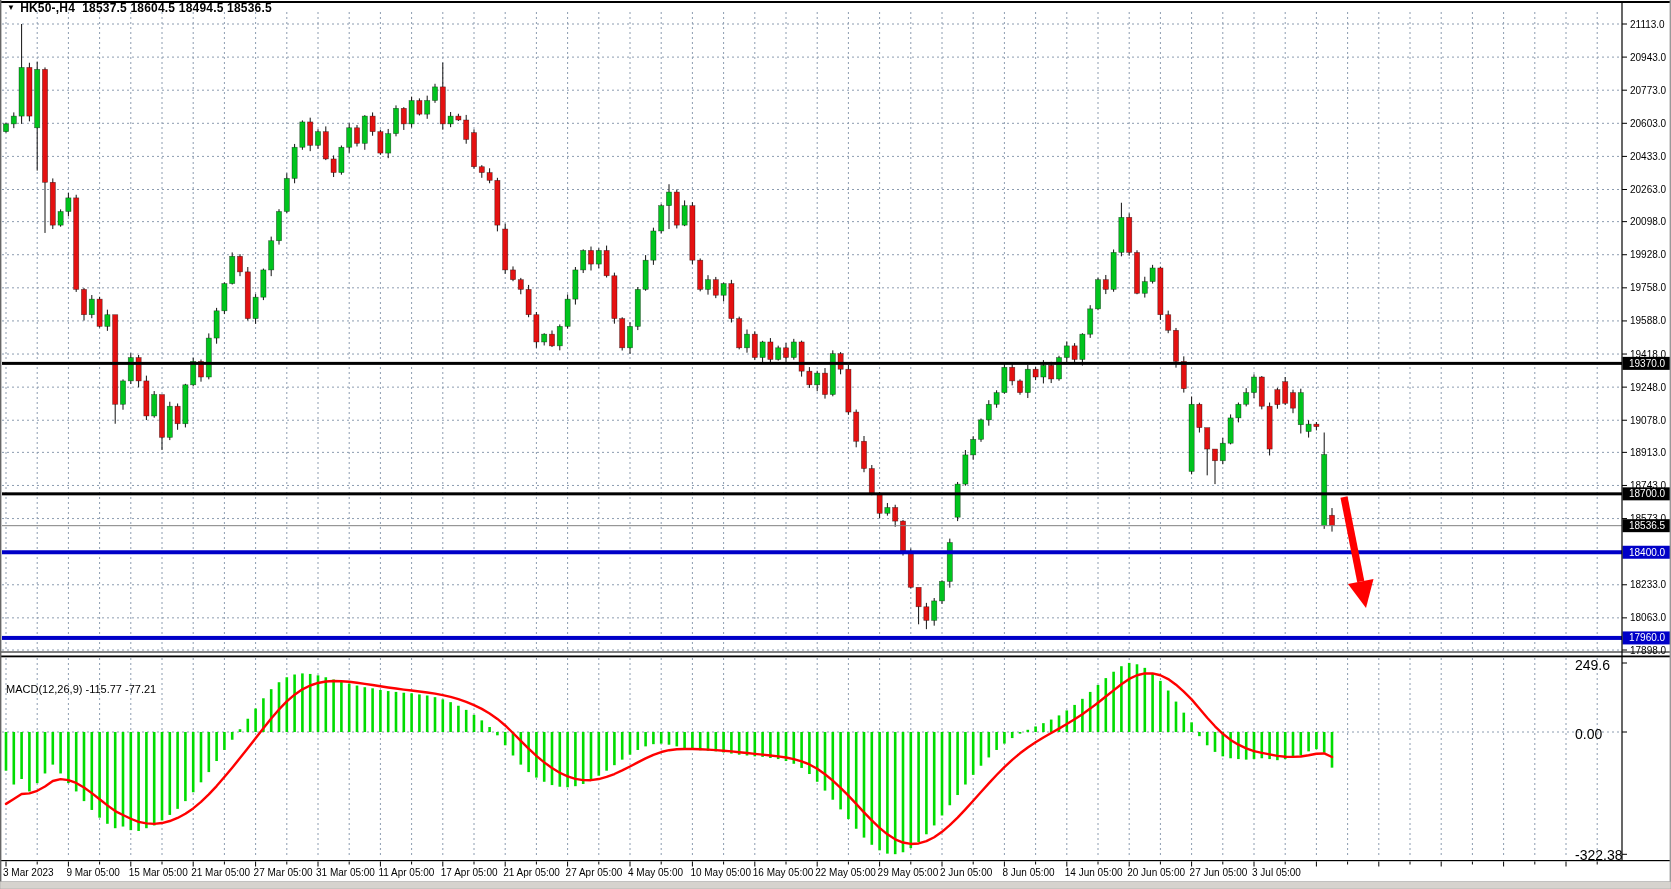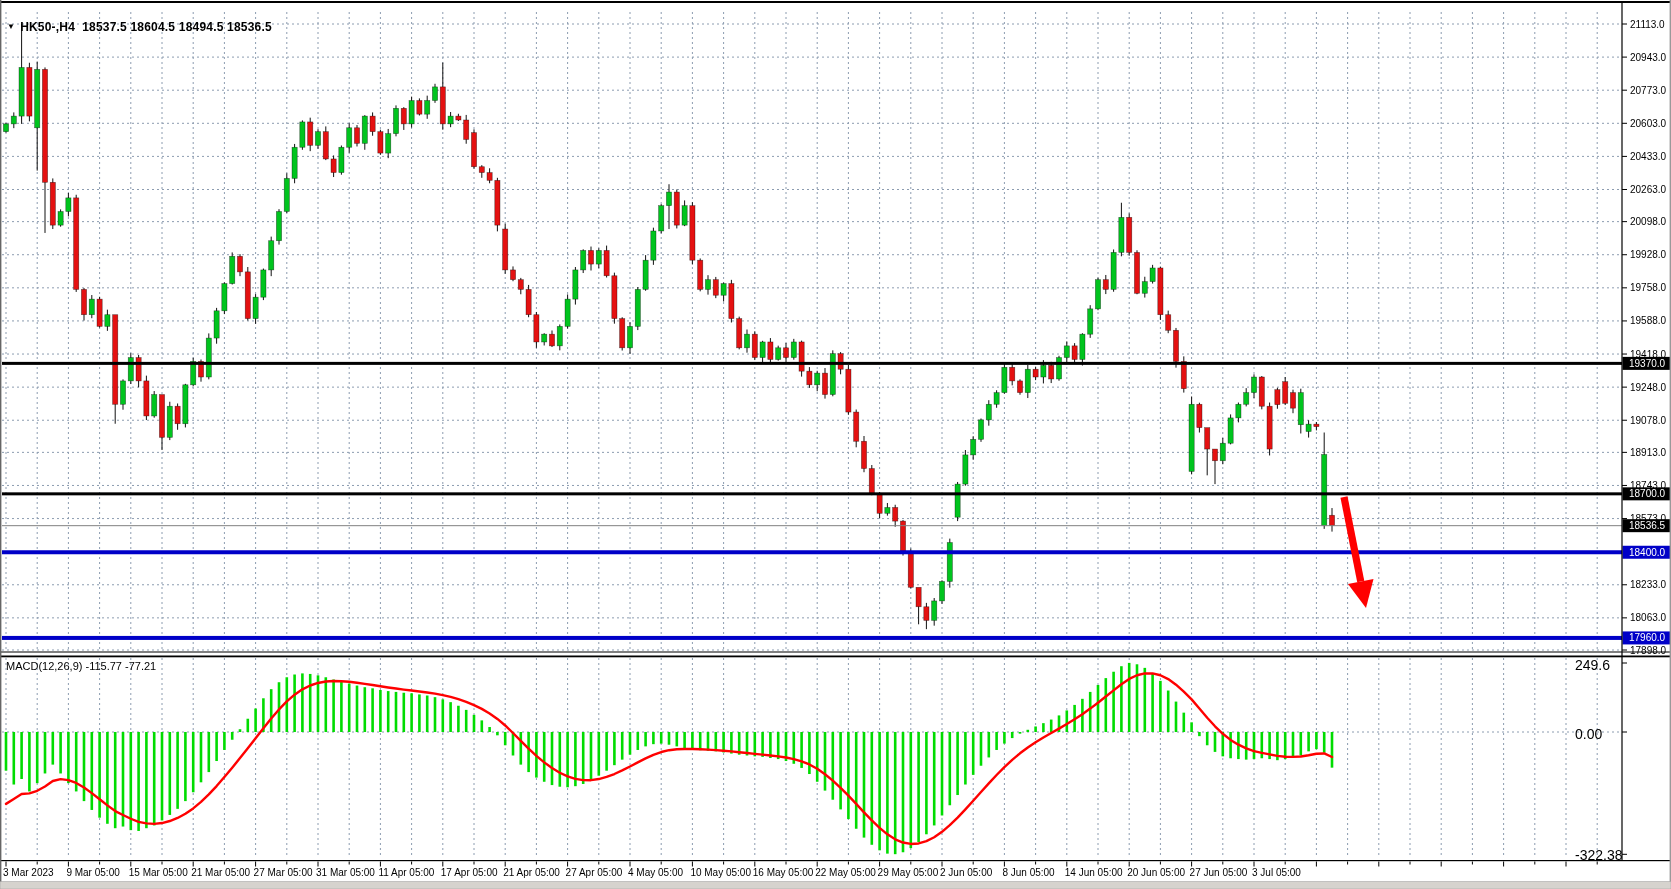--- a/index.html
+++ b/index.html
@@ -1,22 +1,22 @@
 <!DOCTYPE html>
 <html><head>
 <meta charset="utf-8">
 <style>
   html,body{margin:0;padding:0;background:#e8e8e8}
   #window{position:relative;width:1671px;height:889px;background:#ffffff;overflow:hidden;
           font-family:"Liberation Sans",sans-serif}
   svg{position:absolute;left:0;top:0}
   .overlay{position:absolute;color:#000;white-space:pre;pointer-events:none}
-  #title{left:7px;top:20px;font-size:12px;font-weight:700;letter-spacing:.2px}
+  #title{left:7px;top:1px;font-size:12px;font-weight:700;letter-spacing:.2px}
   #title .tri{font-size:8px;margin-right:5px;vertical-align:2px}
-  #macdlabel{left:6px;top:660px;font-size:11px}
+  #macdlabel{left:6px;top:683px;font-size:11px}
   .mscale{position:absolute;left:1575px;font-size:14px;color:#000;white-space:pre}
 </style>
 </head>
 <body>
 
 <div id="window">
   <svg id="chart" width="1671" height="889" style="font: 10px &quot;Liberation Sans&quot;, sans-serif;">
       <rect x="0" y="0" width="1671" height="889" fill="#fff"></rect>
       <g stroke="#8c9cb0" stroke-width="1" stroke-dasharray="2 3">
         <line x1="6" y1="12" x2="6" y2="651"></line>

